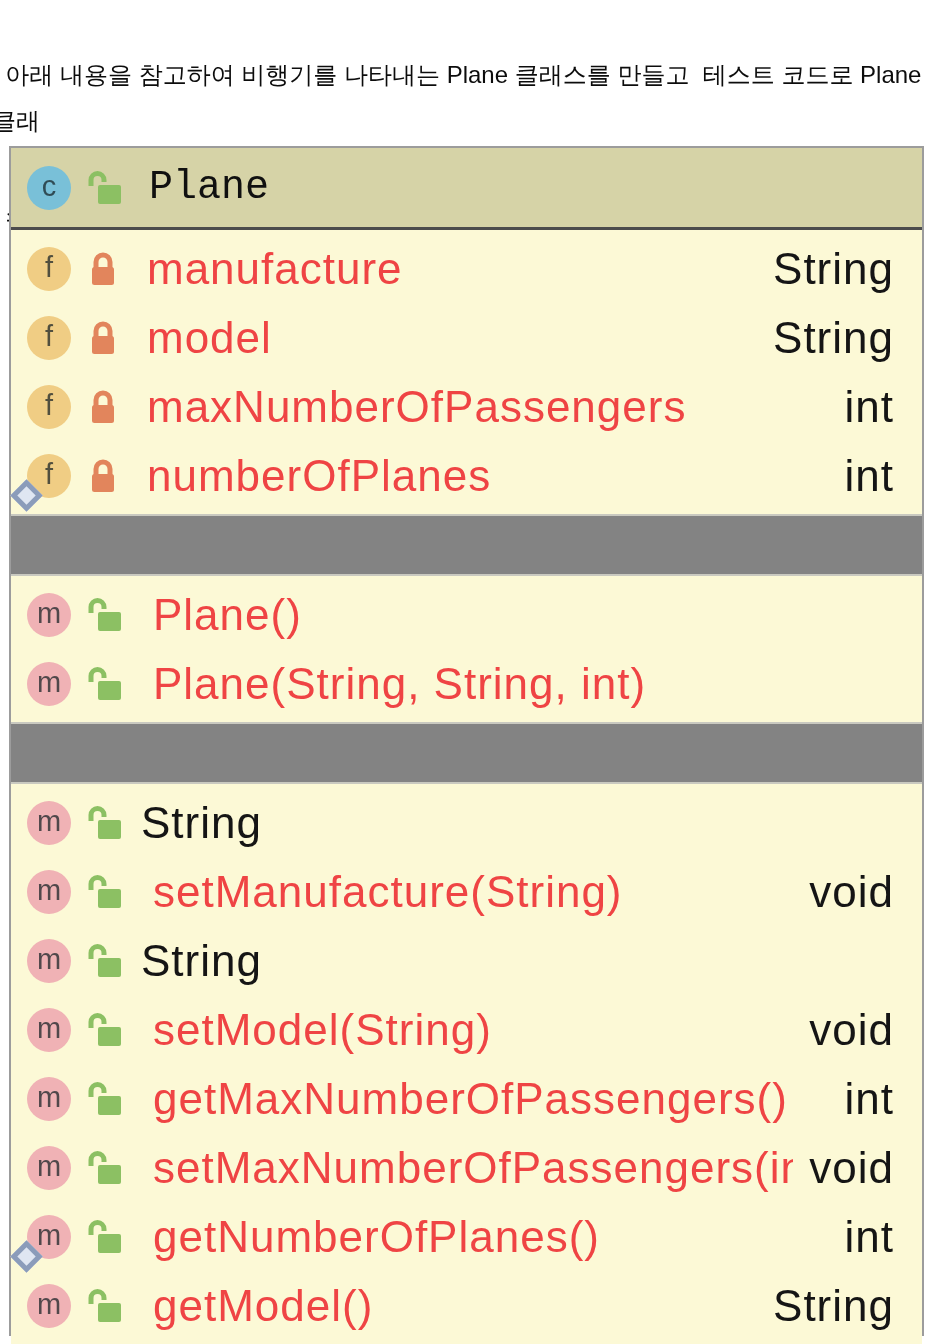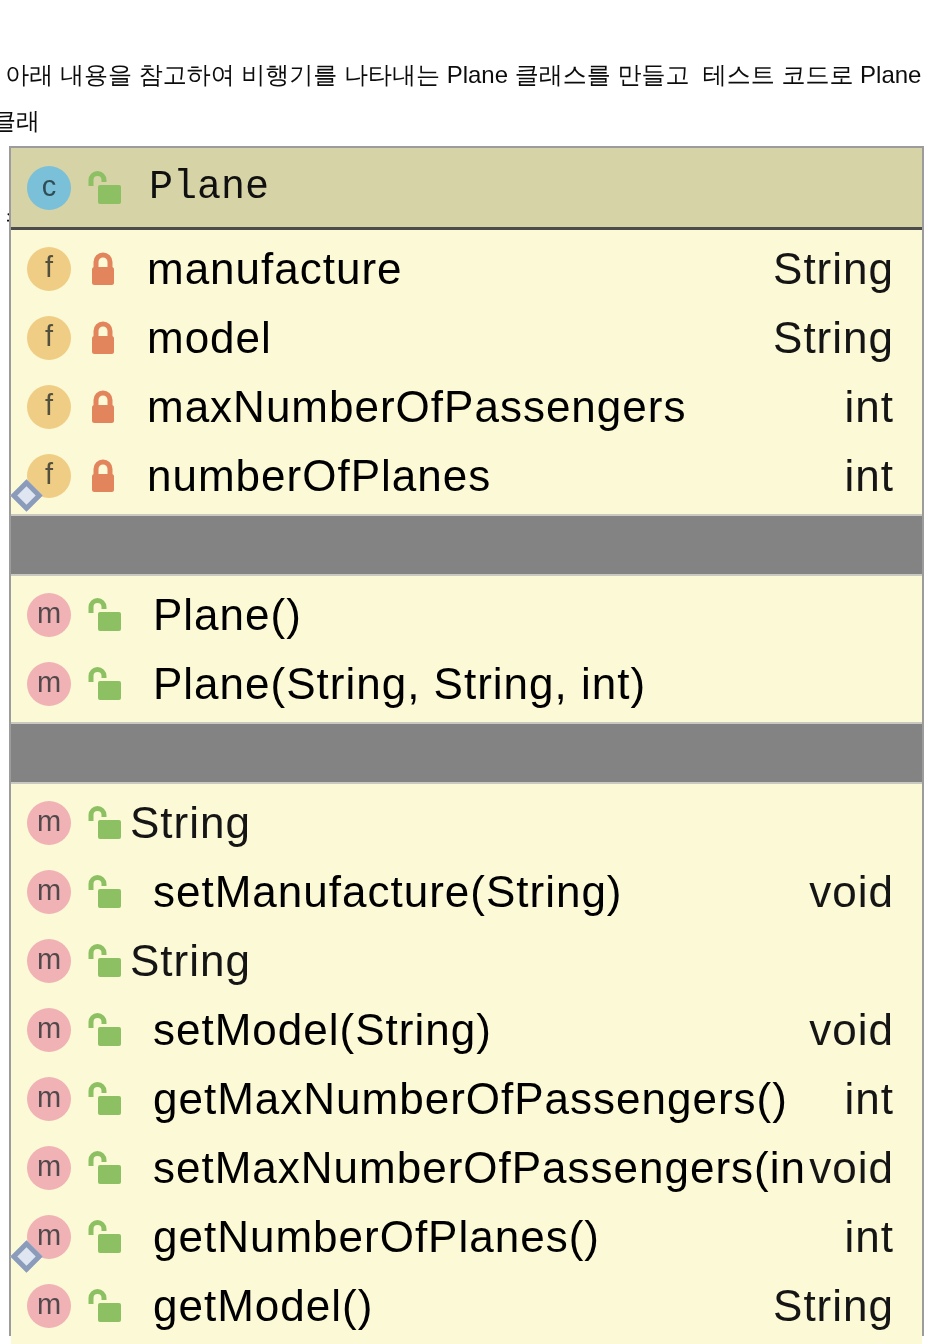--- a/index.html
+++ b/index.html
@@ -107,32 +107,32 @@
   .lock {
     margin-left: 16px;
     flex: 0 0 auto;
     display: flex;
     align-items: center;
   }
   .member-name {
     margin-left: 28px;
     font-size: 44px;
     letter-spacing: 1px;
-    color: #000000;
+    color: #ef4444;
     white-space: nowrap;
     flex: 1 1 auto;
     overflow: hidden;
   }
   .member-type {
     font-size: 44px;
     letter-spacing: 1px;
     color: #151515;
     white-space: nowrap;
     flex: 0 0 auto;
-    margin-left: 5px;
+    margin-left: 16px;
   }
 </style>
 </head>
 <body>
 
 <div class="intro">
   <span>아래 내용을 참고하여 비행기를 나타내는 Plane 클래스를 만들고  테스트 코드로 Plane 클래</span><br>
   <span>스를 테스트 해 보자.</span>
 </div>
 

